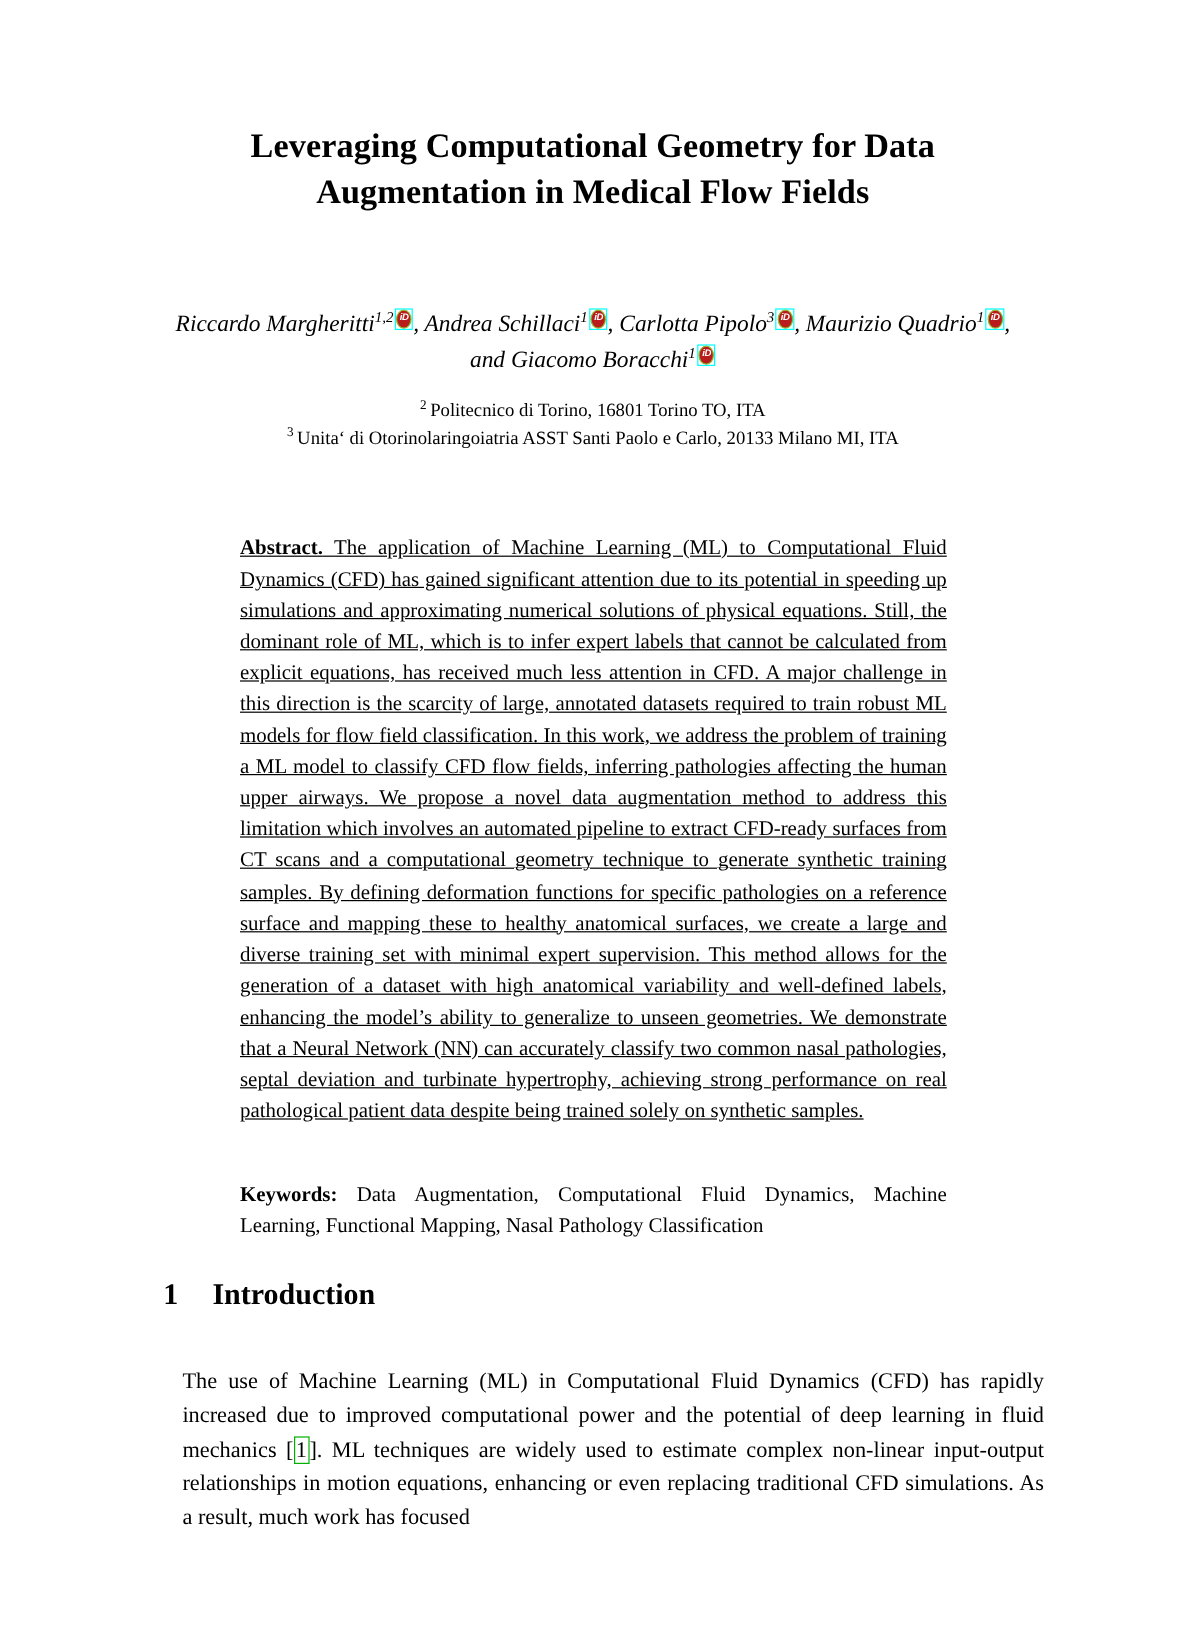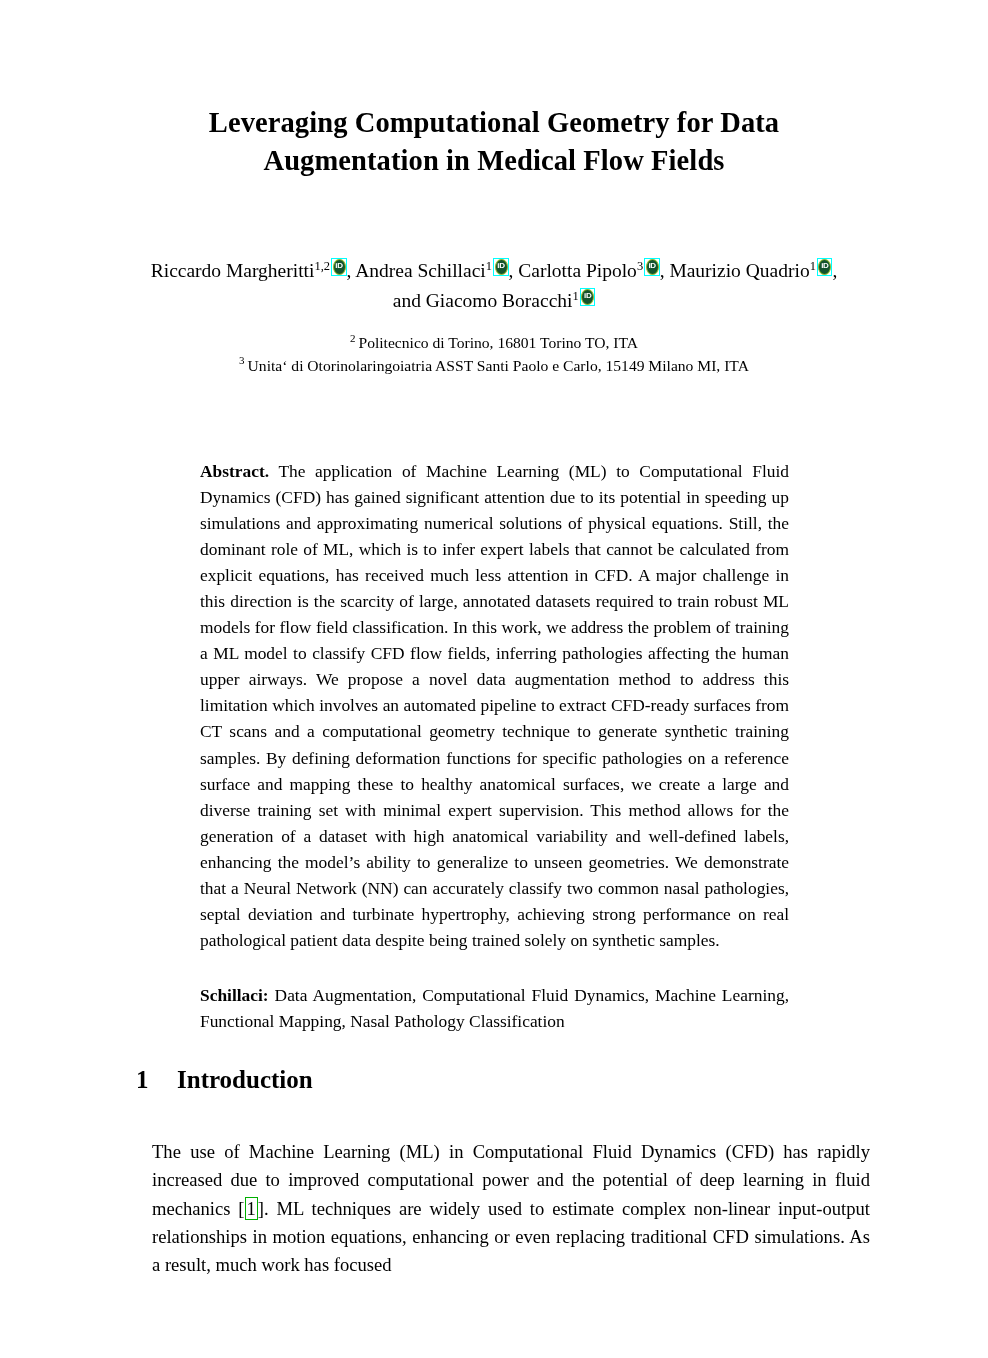--- a/index.html
+++ b/index.html
@@ -40,33 +40,34 @@
 
   
   .authors-block {
     position: absolute;
     left: 136px;
     top: 256px;
     width: 716px;
     text-align: center;
     font-size: 19.5px;
     line-height: 30px;
+    font-style: italic;
   }
   .authors-line { white-space: normal; }
   sup.aff {
     font-size: 12.5px;
     vertical-align: super;
     line-height: 0;
   }
   .orcid {
     display: inline-block;
     width: 13px;
     height: 16px;
     border-radius: 50%;
-    background: #14532d;
+    background: #b91c1c;
     position: relative;
     vertical-align: 2px;
     margin-left: 0.5px;
     box-sizing: border-box;
     border: 1px solid #8fb82e;
   }
   .orcid .id {
     position: absolute;
     left: 0; right: 0; top: 0; bottom: 0;
     color: #ffffff;
@@ -100,26 +101,27 @@
     font-size: 11px;
     vertical-align: super;
     line-height: 0;
     margin-right: 3px;
   }
 
   
   .abstract-block {
     position: absolute;
     left: 200px;
-    top: 458px;
+    top: 443px;
     width: 589px;
     font-size: 17.4px;
     line-height: 26.05px;
     text-align: justify;
     text-justify: inter-word;
+    text-decoration: underline;
   }
   .abstract-block b { font-weight: bold; }
 
   .keywords-block {
     position: absolute;
     left: 200px;
     top: 982px;
     width: 589px;
     font-size: 17.4px;
     line-height: 26.05px;
@@ -168,24 +170,24 @@
     <div class="title-line">Leveraging Computational Geometry for Data</div>
     <div class="title-line">Augmentation in Medical Flow Fields</div>
   </div>
 
   <div class="authors-block">
     <span class="authors-line"><span>Riccardo Margheritti</span><sup class="aff">1,2</sup><span class="orcid-link"><span class="orcid"><span class="id">iD</span></span></span><span>, </span><span>Andrea Schillaci</span><sup class="aff">1</sup><span class="orcid-link"><span class="orcid"><span class="id">iD</span></span></span><span>, </span><span>Carlotta Pipolo</span><sup class="aff">3</sup><span class="orcid-link"><span class="orcid"><span class="id">iD</span></span></span><span>, </span><span>Maurizio Quadrio</span><sup class="aff">1</sup><span class="orcid-link"><span class="orcid"><span class="id">iD</span></span></span><span>, and </span><span>Giacomo Boracchi</span><sup class="aff">1</sup><span class="orcid-link"><span class="orcid"><span class="id">iD</span></span></span></span>
   </div>
 
   <div class="affil-block">
     <div class="affil-line"><sup>2</sup><span>Politecnico di Torino, 16801 Torino TO, ITA</span></div>
-    <div class="affil-line"><sup>3</sup><span>Unita‘ di Otorinolaringoiatria ASST Santi Paolo e Carlo, 15149 Milano MI, ITA</span></div>
+    <div class="affil-line"><sup>3</sup><span>Unita‘ di Otorinolaringoiatria ASST Santi Paolo e Carlo, 20133 Milano MI, ITA</span></div>
   </div>
 
   <div class="abstract-block"><b>Abstract.</b> <span>The application of Machine Learning (ML) to Computational Fluid Dynamics (CFD) has gained significant attention due to its potential in speeding up simulations and approximating numerical solutions of physical equations. Still, the dominant role of ML, which is to infer expert labels that cannot be calculated from explicit equations, has received much less attention in CFD. A major challenge in this direction is the scarcity of large, annotated datasets required to train robust ML models for flow field classification. In this work, we address the problem of training a ML model to classify CFD flow fields, inferring pathologies affecting the human upper airways. We propose a novel data augmentation method to address this limitation which involves an automated pipeline to extract CFD-ready surfaces from CT scans and a computational geometry technique to generate synthetic training samples. By defining deformation functions for specific pathologies on a reference surface and mapping these to healthy anatomical surfaces, we create a large and diverse training set with minimal expert supervision. This method allows for the generation of a dataset with high anatomical variability and well-defined labels, enhancing the model’s ability to generalize to unseen geometries. We demonstrate that a Neural Network (NN) can accurately classify two common nasal pathologies, septal deviation and turbinate hypertrophy, achieving strong performance on real pathological patient data despite being trained solely on synthetic samples.</span></div>
 
-  <div class="keywords-block"><b>Schillaci:</b> <span>Data Augmentation, Computational Fluid Dynamics, Machine Learning, Functional Mapping, Nasal Pathology Classification</span></div>
+  <div class="keywords-block"><b>Keywords:</b> <span>Data Augmentation, Computational Fluid Dynamics, Machine Learning, Functional Mapping, Nasal Pathology Classification</span></div>
 
   <div class="section-heading"><span class="num">1</span><span>Introduction</span></div>
 
   <div class="body-block"><span>The use of Machine Learning (ML) in Computational Fluid Dynamics (CFD) has rapidly increased due to improved computational power and the potential of deep learning in fluid mechanics [</span><span class="citation">1</span><span>]. ML techniques are widely used to estimate complex non-linear input-output relationships in motion equations, enhancing or even replacing traditional CFD simulations. As a result, much work has focused</span></div>
 
 </div>
 
 </body></html>

